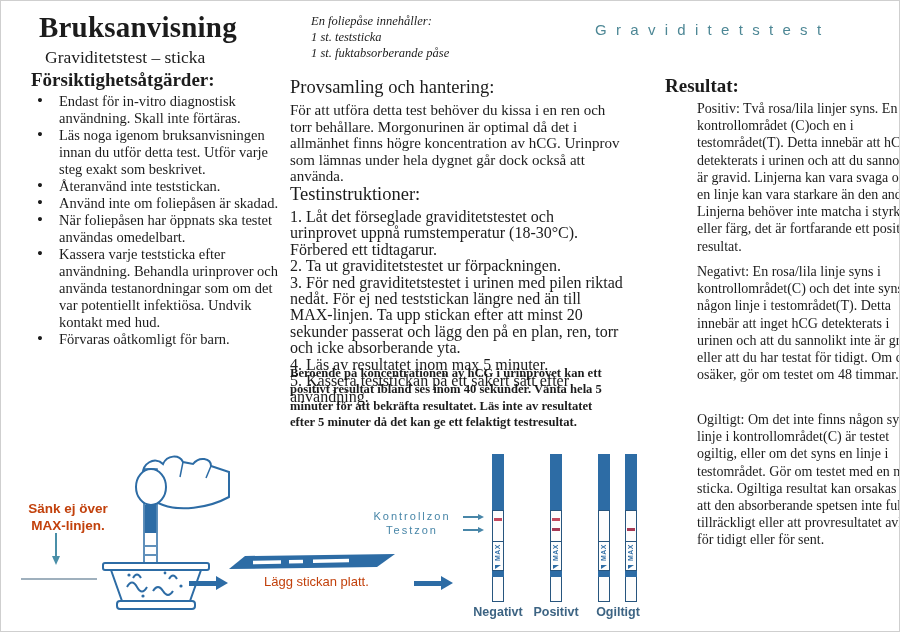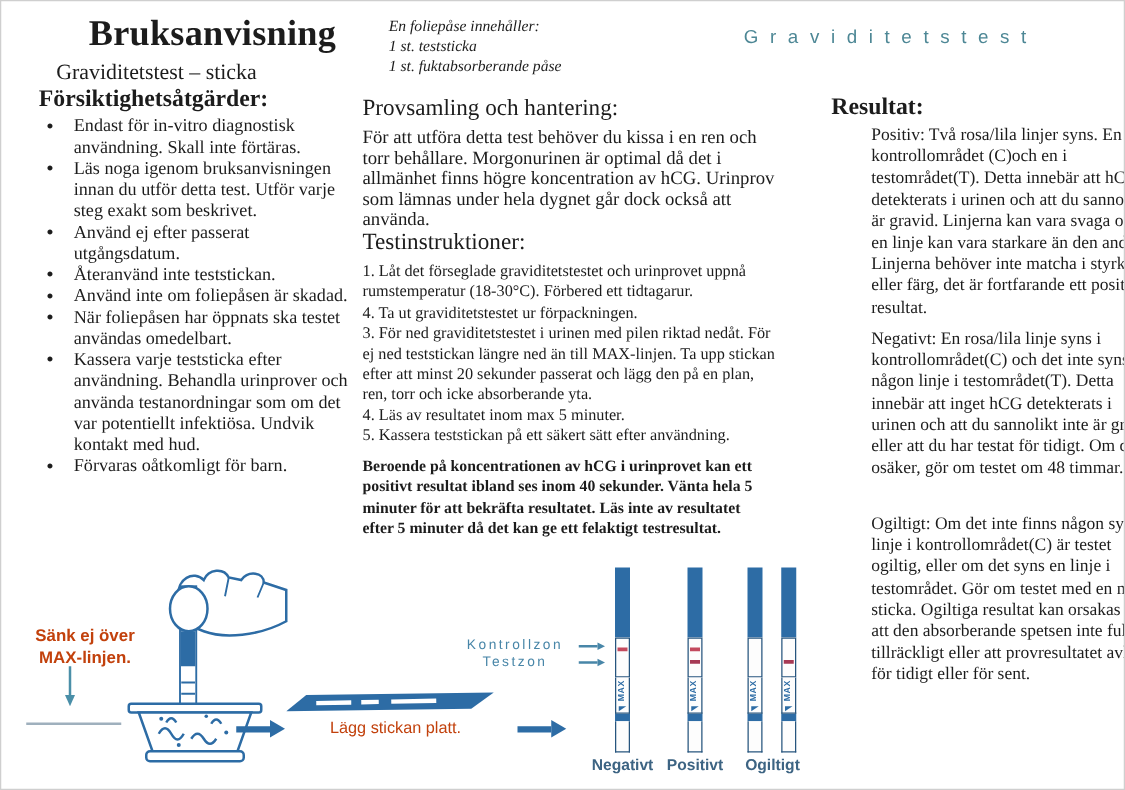--- a/index.html
+++ b/index.html
@@ -3,36 +3,36 @@
 <meta charset="utf-8">
 <style>
   html,body{margin:0;padding:0;background:#e8e8e8;}
   #canvas{
     position:relative;width:900px;height:632px;background:#ffffff;
     font-family:"Liberation Serif", serif;color:#1c1c1c;overflow:hidden;
     border:1px solid #cfcfcf;box-sizing:border-box;
   }
   .abs{position:absolute;}
   
-  .title{left:38px;top:10px;font-size:29px;font-weight:bold;letter-spacing:.2px;margin-left:32px;}
+  .title{left:38px;top:10px;font-size:29px;font-weight:bold;letter-spacing:.2px;}
   .subtitle{left:44px;top:46px;font-size:17.5px;}
   .pkg{left:310px;top:12px;font-size:12.5px;font-style:italic;line-height:16px;}
   .brand{left:594px;top:20px;font-family:Liberation Sans, sans-serif;font-size:15px;
          letter-spacing:.62em;color:#4d8795;font-weight:500;}
   
   .prec-head{left:30px;top:68px;font-size:19px;font-weight:bold;}
   ul.prec{left:28px;top:92px;width:252px;margin:0;padding:0;list-style:none;
           font-size:14.5px;line-height:17px;}
   ul.prec li{position:relative;padding-left:30px;margin:0;}
   ul.prec li::before{content:'\2022';position:absolute;left:8px;top:-1px;font-size:17px;}
   
   .samp-head{left:289px;top:76px;font-size:18.5px;}
   .samp-body{left:289px;top:101px;width:330px;font-size:15px;line-height:16.6px;}
   .instr-head{left:289px;top:183px;font-size:18.5px;}
-  .steps{left:289px;top:208px;width:334px;font-size:13px;line-height:16.4px;}
+  .steps{left:289px;top:208px;width:334px;font-size:16px;line-height:16.4px;}
   .warning{left:289px;top:364px;width:326px;font-size:12.6px;line-height:16.4px;font-weight:bold;}
   
   .res-head{left:664px;top:74px;font-size:19px;font-weight:bold;}
   .res-p{left:664px;width:231px;font-size:14px;line-height:17.2px;margin-left:32px;}
   .res-pos{top:99px;}
   .res-neg{top:262px;}
   .res-inv{top:410px;}
   
   .teal{font-family:"Liberation Sans",sans-serif;color:#c2410c;font-weight:600;}
   .dip-caption{left:14px;top:499px;width:106px;text-align:center;font-size:13.5px;line-height:17px;}
@@ -78,34 +78,33 @@
     <div>En foliepåse innehåller:</div>
     <div>1 st. teststicka</div>
     <div>1 st. fuktabsorberande påse</div>
   </div>
   <div class="abs brand">Graviditetstest</div>
 
   <div class="abs prec-head">Försiktighetsåtgärder:</div>
   <ul class="abs prec">
       <li>Endast för in-vitro diagnostisk användning. Skall inte förtäras.</li>
       <li>Läs noga igenom bruksanvisningen innan du utför detta test. Utför varje steg exakt som beskrivet.</li>
-      <li>Använd ej efter passerat utgångsdatum.</li>
       <li>Återanvänd inte teststickan.</li>
       <li>Använd inte om foliepåsen är skadad.</li>
       <li>När foliepåsen har öppnats ska testet användas omedelbart.</li>
       <li>Kassera varje teststicka efter användning. Behandla urinprover och använda testanordningar som om det var potentiellt infektiösa. Undvik kontakt med hud.</li>
       <li>Förvaras oåtkomligt för barn.</li>
     </ul>
 
   <div class="abs samp-head">Provsamling och hantering:</div>
   <div class="abs samp-body">För att utföra detta test behöver du kissa i en ren och torr behållare.  Morgonurinen är optimal då det i allmänhet finns högre koncentration av hCG. Urinprov som lämnas under hela dygnet går dock också att använda.</div>
   <div class="abs instr-head">Testinstruktioner:</div>
   <div class="abs steps">
       <div>1. Låt det förseglade graviditetstestet och urinprovet uppnå rumstemperatur (18-30°C). Förbered ett tidtagarur.</div>
-      <div>4. Ta ut graviditetstestet ur förpackningen.</div>
+      <div>2. Ta ut graviditetstestet ur förpackningen.</div>
       <div>3. För ned graviditetstestet i urinen med pilen riktad nedåt. För ej ned teststickan längre ned än till MAX-linjen. Ta upp stickan efter att minst 20 sekunder passerat och lägg den på en plan, ren, torr och icke absorberande yta.</div>
       <div>4. Läs av resultatet inom max 5 minuter.</div>
       <div>5. Kassera teststickan på ett säkert sätt efter användning.</div>
     </div>
   <div class="abs warning">Beroende på koncentrationen av hCG i urinprovet kan ett positivt resultat ibland ses inom 40 sekunder. Vänta hela 5 minuter för att bekräfta resultatet. Läs inte av resultatet efter 5 minuter då det kan ge ett felaktigt testresultat.</div>
 
   <div class="abs res-head">Resultat:</div>
   <div class="abs res-p res-pos">Positiv: Två rosa/lila linjer syns. En i kontrollområdet (C)och en i testområdet(T).  Detta innebär att hCG detekterats i urinen och att du sannolikt är gravid. Linjerna kan vara svaga och en linje kan vara starkare än den andra. Linjerna behöver inte matcha i styrka eller färg, det är fortfarande ett positivt resultat.</div>
   <div class="abs res-p res-neg">Negativt: En rosa/lila linje syns i kontrollområdet(C) och det inte syns någon linje i testområdet(T). Detta innebär att inget hCG detekterats i urinen och att du sannolikt inte är gravid eller att du har testat för tidigt. Om du är osäker, gör om testet om 48 timmar.</div>
   <div class="abs res-p res-inv">Ogiltigt: Om det inte finns någon synlig linje i kontrollområdet(C) är testet ogiltig, eller om det syns en linje i testområdet. Gör om testet med en ny sticka. Ogiltiga resultat kan orsakas av att den absorberande spetsen inte fuktats tillräckligt eller att provresultatet avlästs för tidigt eller för sent.</div>

